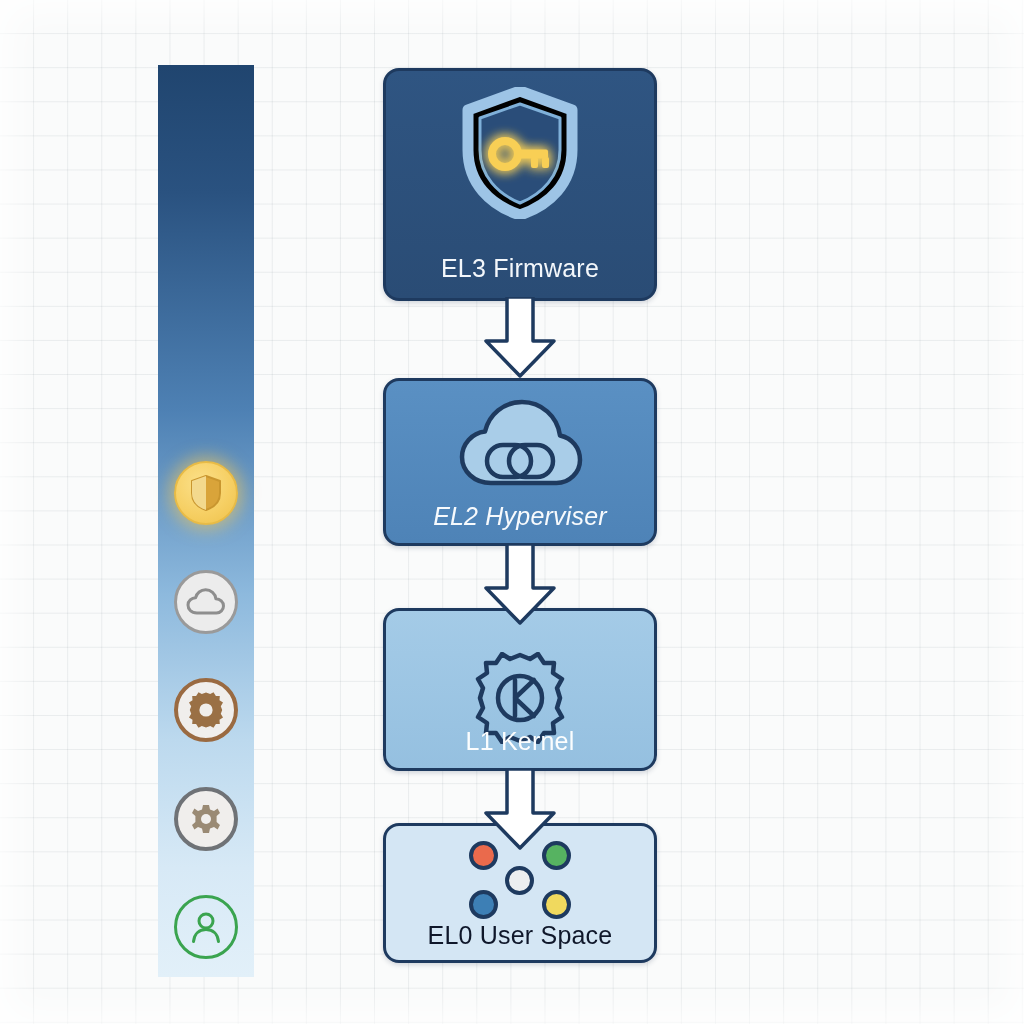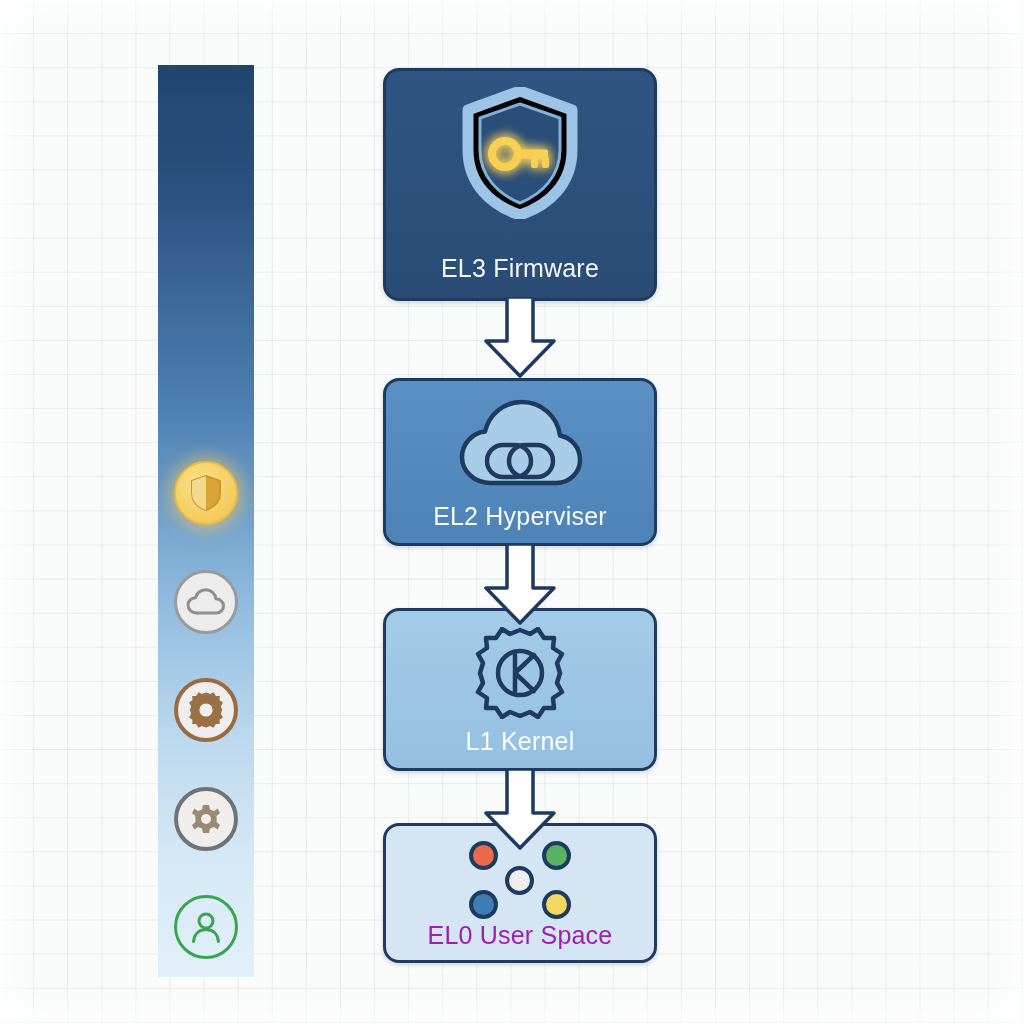--- a/index.html
+++ b/index.html
@@ -125,36 +125,38 @@
     top: 68px;
     height: 233px;
     background: linear-gradient(to bottom, #2f5582 0%, #2a4c75 100%);
   }
   #box-el3 .layer-label { bottom: 15px; color: #f3f7fb; }
 
   #box-el2 {
     top: 378px;
     height: 168px;
     background: linear-gradient(to bottom, #5a90c3 0%, #4e83b7 100%);
+    font-style: italic;
   }
   #box-el2 .layer-label { bottom: 12px; color: #f7fafd; }
 
   #box-el1 {
     top: 608px;
     height: 163px;
     background: linear-gradient(to bottom, #a4cbe7 0%, #95c0e0 100%);
+    justify-content: center;
   }
   #box-el1 .layer-label { bottom: 12px; color: #fbfdfe; }
 
   #box-el0 {
     top: 823px;
     height: 140px;
     background: #d4e6f4;
   }
-  #box-el0 .layer-label { bottom: 10px; color: #a21caf; }
+  #box-el0 .layer-label { bottom: 10px; color: #0f172a; }
 
   
   .arrow {
     position: absolute;
     left: 483px;
     width: 74px;
     height: 82px;
   }
   #arrow-1 { top: 297px; }
   #arrow-2 { top: 544px; }

